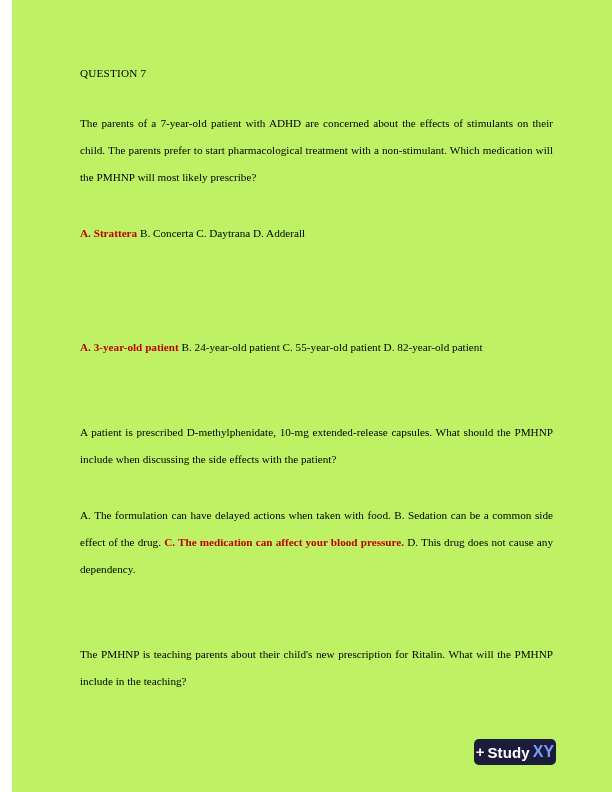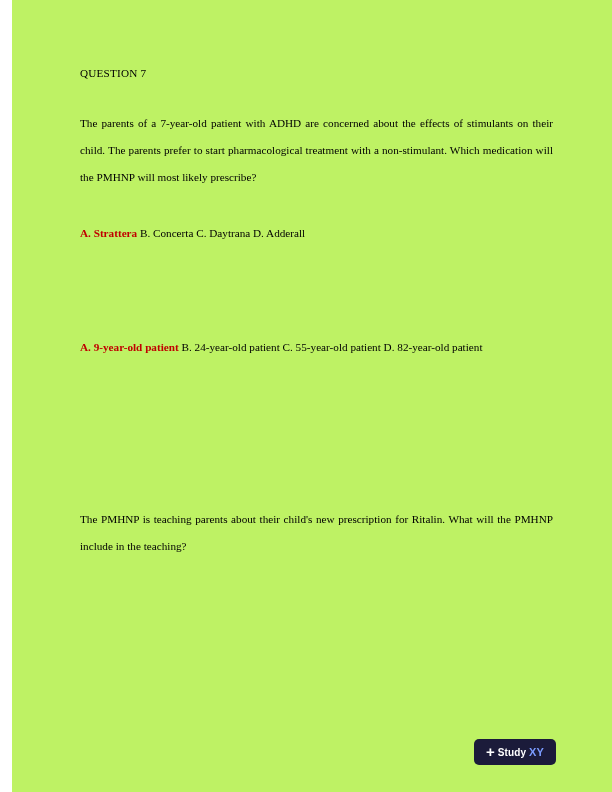--- a/index.html
+++ b/index.html
@@ -68,27 +68,27 @@
   .wm-plus {
     color: #ffffff;
     font-size: 15px;
     font-weight: bold;
     line-height: 1;
     position: relative;
     top: -1px;
   }
   .wm-study {
     color: #ffffff;
-    font-size: 10px;
+    font-size: 15px;
     font-weight: bold;
     letter-spacing: 0.1px;
   }
   .wm-xy {
     color: #7b9cff;
-    font-size: 11px;
+    font-size: 16px;
     font-weight: bold;
     letter-spacing: 0.1px;
   }
 </style>
 </head>
 <body>
 
 <div class="page">
   <div class="content">
 
@@ -98,27 +98,29 @@
     <p class="para">The parents of a 7-year-old patient with ADHD are concerned about the effects of stimulants on their child. The parents prefer to start pharmacological treatment with a non-stimulant. Which medication will the PMHNP will most likely prescribe?</p>
     <div class="gap-after-para"></div>
 
     <p class="para"><span class="ans">A. Strattera</span><span> B. Concerta C. Daytrana D. Adderall</span></p>
     <div class="gap-after-para"></div>
 
     <div class="gap-after-heading"></div>
 
     <div class="gap-after-para"></div>
 
-    <p class="para"><span class="ans">A. 9-year-old patient</span><span> B. 24-year-old patient C. 55-year-old patient D. 82-year-old patient</span></p>
+    <p class="para"><span class="ans">A. 3-year-old patient</span><span> B. 24-year-old patient C. 55-year-old patient D. 82-year-old patient</span></p>
     <div class="gap-after-para"></div>
 
     <div class="gap-after-heading"></div>
 
+    <p class="para">A patient is prescribed D-methylphenidate, 10-mg extended-release capsules. What should the PMHNP include when discussing the side effects with the patient?</p>
     <div class="gap-after-para"></div>
 
+    <p class="para"><span>A. The formulation can have delayed actions when taken with food. B. Sedation can be a common side effect of the drug. </span><span class="ans">C. The medication can affect your blood pressure.</span><span> D. This drug does not cause any dependency.</span></p>
     <div class="gap-after-para"></div>
 
     <div class="gap-after-heading"></div>
 
     <p class="para">The PMHNP is teaching parents about their child's new prescription for Ritalin. What will the PMHNP include in the teaching?</p>
 
   </div>
 
   <div class="watermark">
     <span class="wm-plus">+</span>

